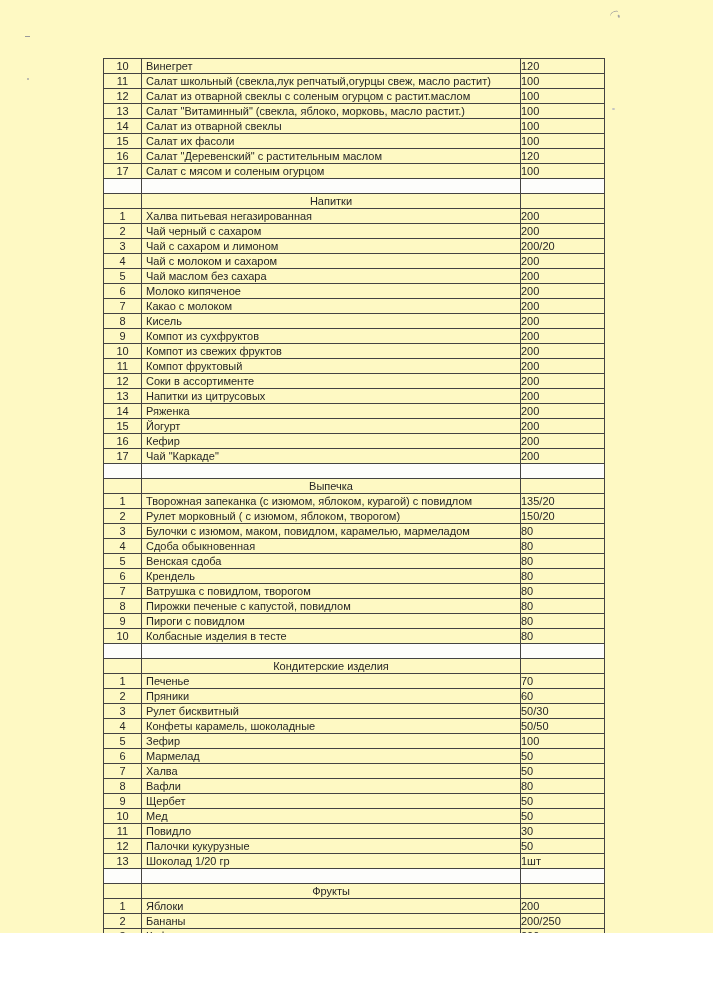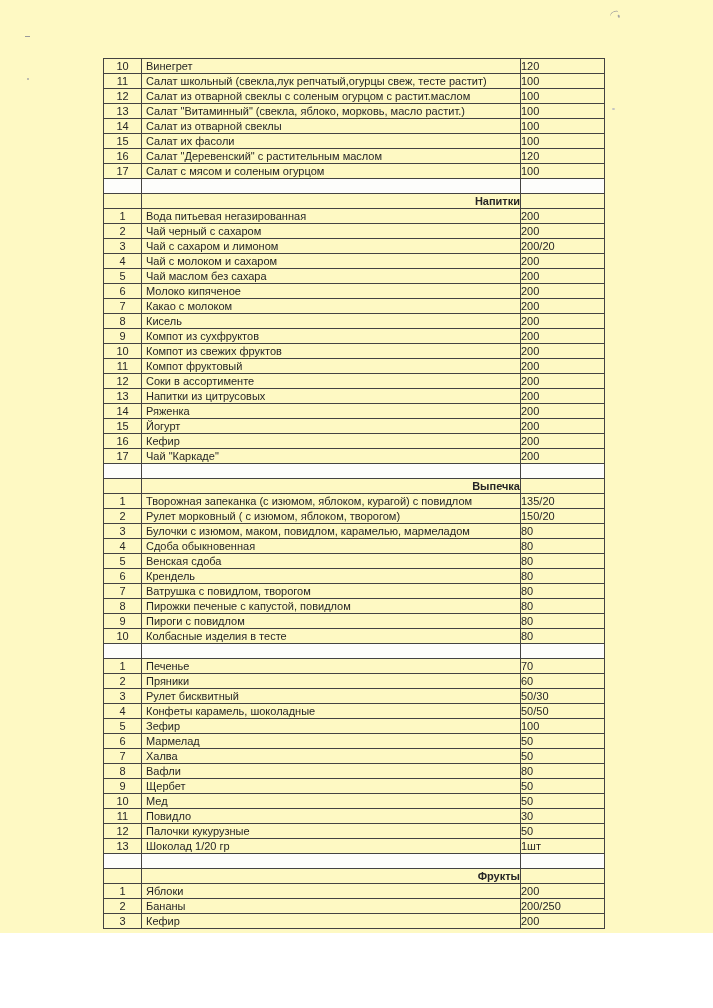--- a/index.html
+++ b/index.html
@@ -13,21 +13,21 @@
     border-collapse:collapse; table-layout:fixed;
   }
   .menu-table td {
     border:1px solid #444341; height:14px; padding:0;
     font-size:11px; line-height:13px; white-space:nowrap; overflow:hidden;
     color:#262626; vertical-align:middle;
   }
   .menu-table td.num  { text-align:center; }
   .menu-table td.name { padding-left:4px; }
   .menu-table td.qty  { text-align:left; }
-  tr.section-header td.name { text-align:right; font-weight:700; padding-left:0; }
+  tr.section-header td.name { text-align:center; font-weight:400; padding-left:0; }
   tr.spacer-row td { background:#fdfdfb; }
 
   
   .bottom-streak {
     position:absolute; left:18px; top:999px; width:682px; height:3px;
     background:#181818; border-radius:2px;
     transform:rotate(-0.55deg); transform-origin:left center;
   }
   .bottom-streak::after {
     content:""; position:absolute; left:48px; top:-1px; width:270px; height:5px;
@@ -63,21 +63,21 @@
       <col style="width:84px">
     </colgroup>
     <tbody id="menu-body">
         <tr>
           <td class="num">10</td>
           <td class="name">Винегрет</td>
           <td class="qty">120</td>
         </tr>
         <tr>
           <td class="num">11</td>
-          <td class="name">Салат школьный (свекла,лук репчатый,огурцы свеж, тесте растит)</td>
+          <td class="name">Салат школьный (свекла,лук репчатый,огурцы свеж, масло растит)</td>
           <td class="qty">100</td>
         </tr>
         <tr>
           <td class="num">12</td>
           <td class="name">Салат из отварной свеклы с соленым огурцом с растит.маслом</td>
           <td class="qty">100</td>
         </tr>
         <tr>
           <td class="num">13</td>
           <td class="name">Салат "Витаминный" (свекла, яблоко, морковь, масло растит.)</td>
@@ -108,21 +108,21 @@
           <td class="name"></td>
           <td class="qty"></td>
         </tr>
         <tr class="section-header">
           <td class="num"></td>
           <td class="name">Напитки</td>
           <td class="qty"></td>
         </tr>
         <tr>
           <td class="num">1</td>
-          <td class="name">Вода питьевая негазированная</td>
+          <td class="name">Халва питьевая негазированная</td>
           <td class="qty">200</td>
         </tr>
         <tr>
           <td class="num">2</td>
           <td class="name">Чай черный с сахаром</td>
           <td class="qty">200</td>
         </tr>
         <tr>
           <td class="num">3</td>
           <td class="name">Чай с сахаром и лимоном</td>
@@ -256,20 +256,25 @@
         <tr>
           <td class="num">10</td>
           <td class="name">Колбасные изделия в тесте</td>
           <td class="qty">80</td>
         </tr>
         <tr class="spacer-row">
           <td class="num"></td>
           <td class="name"></td>
           <td class="qty"></td>
         </tr>
+        <tr class="section-header">
+          <td class="num"></td>
+          <td class="name">Кондитерские изделия</td>
+          <td class="qty"></td>
+        </tr>
         <tr>
           <td class="num">1</td>
           <td class="name">Печенье</td>
           <td class="qty">70</td>
         </tr>
         <tr>
           <td class="num">2</td>
           <td class="name">Пряники</td>
           <td class="qty">60</td>
         </tr>

